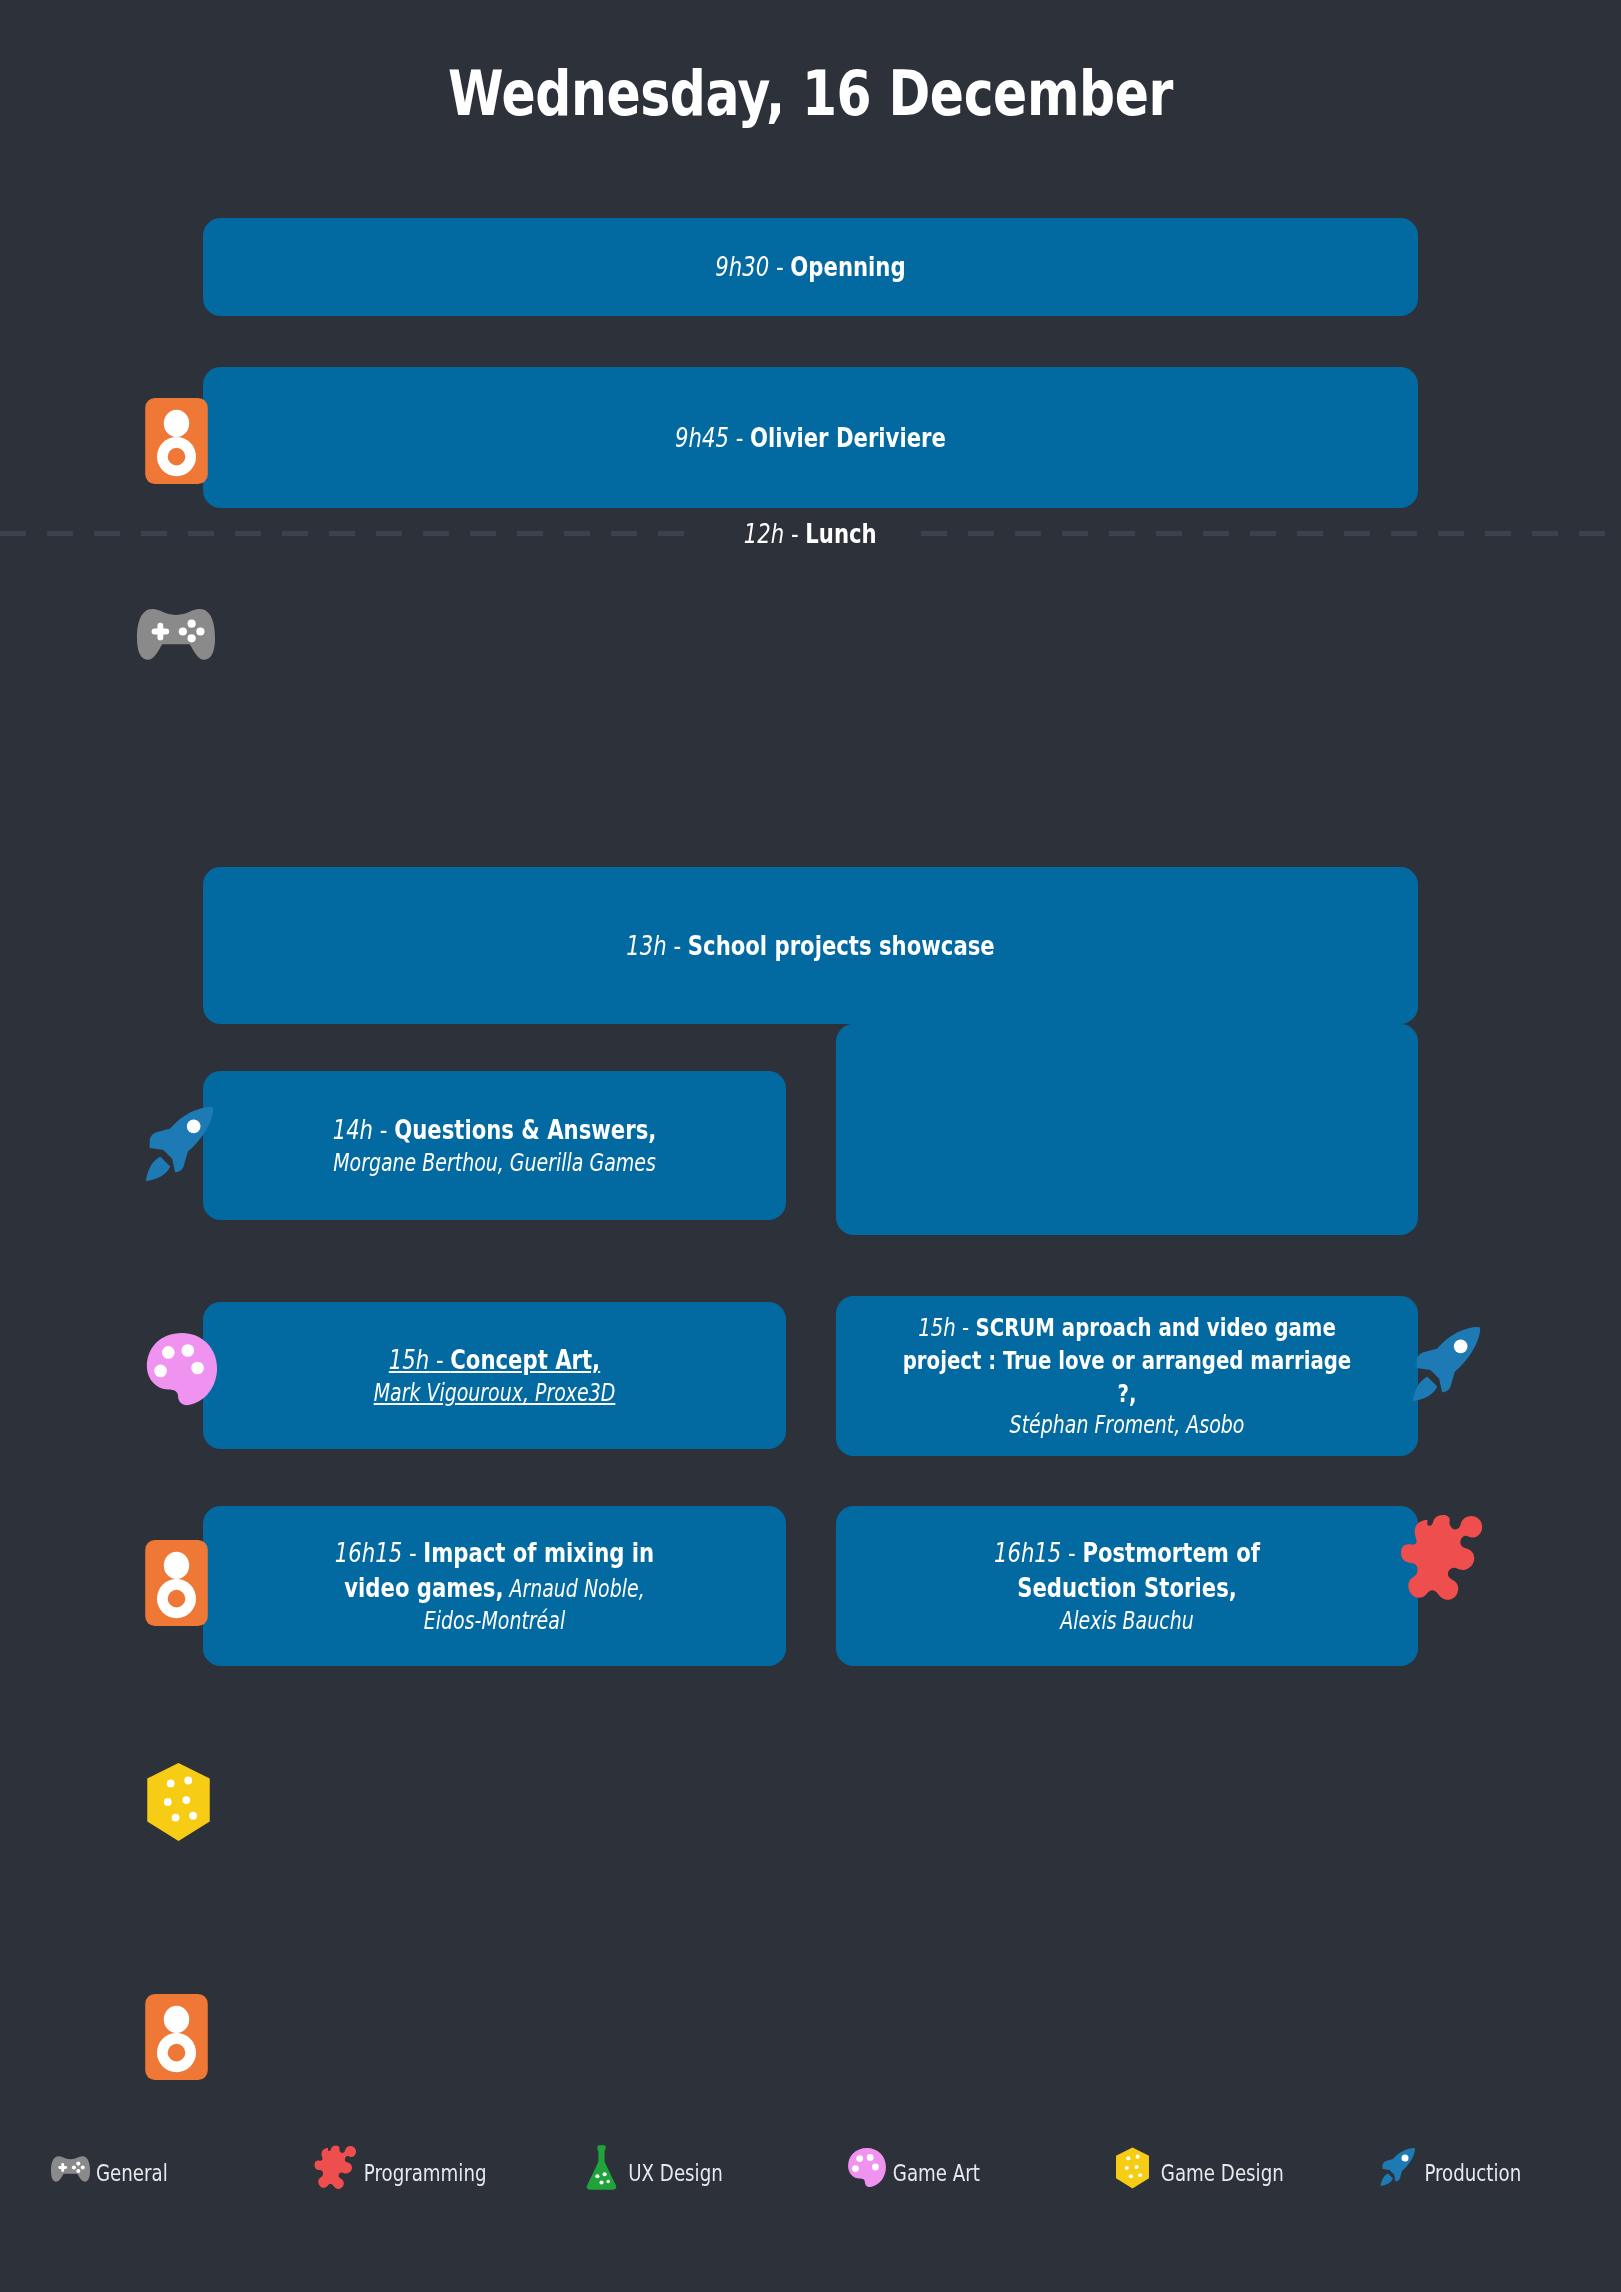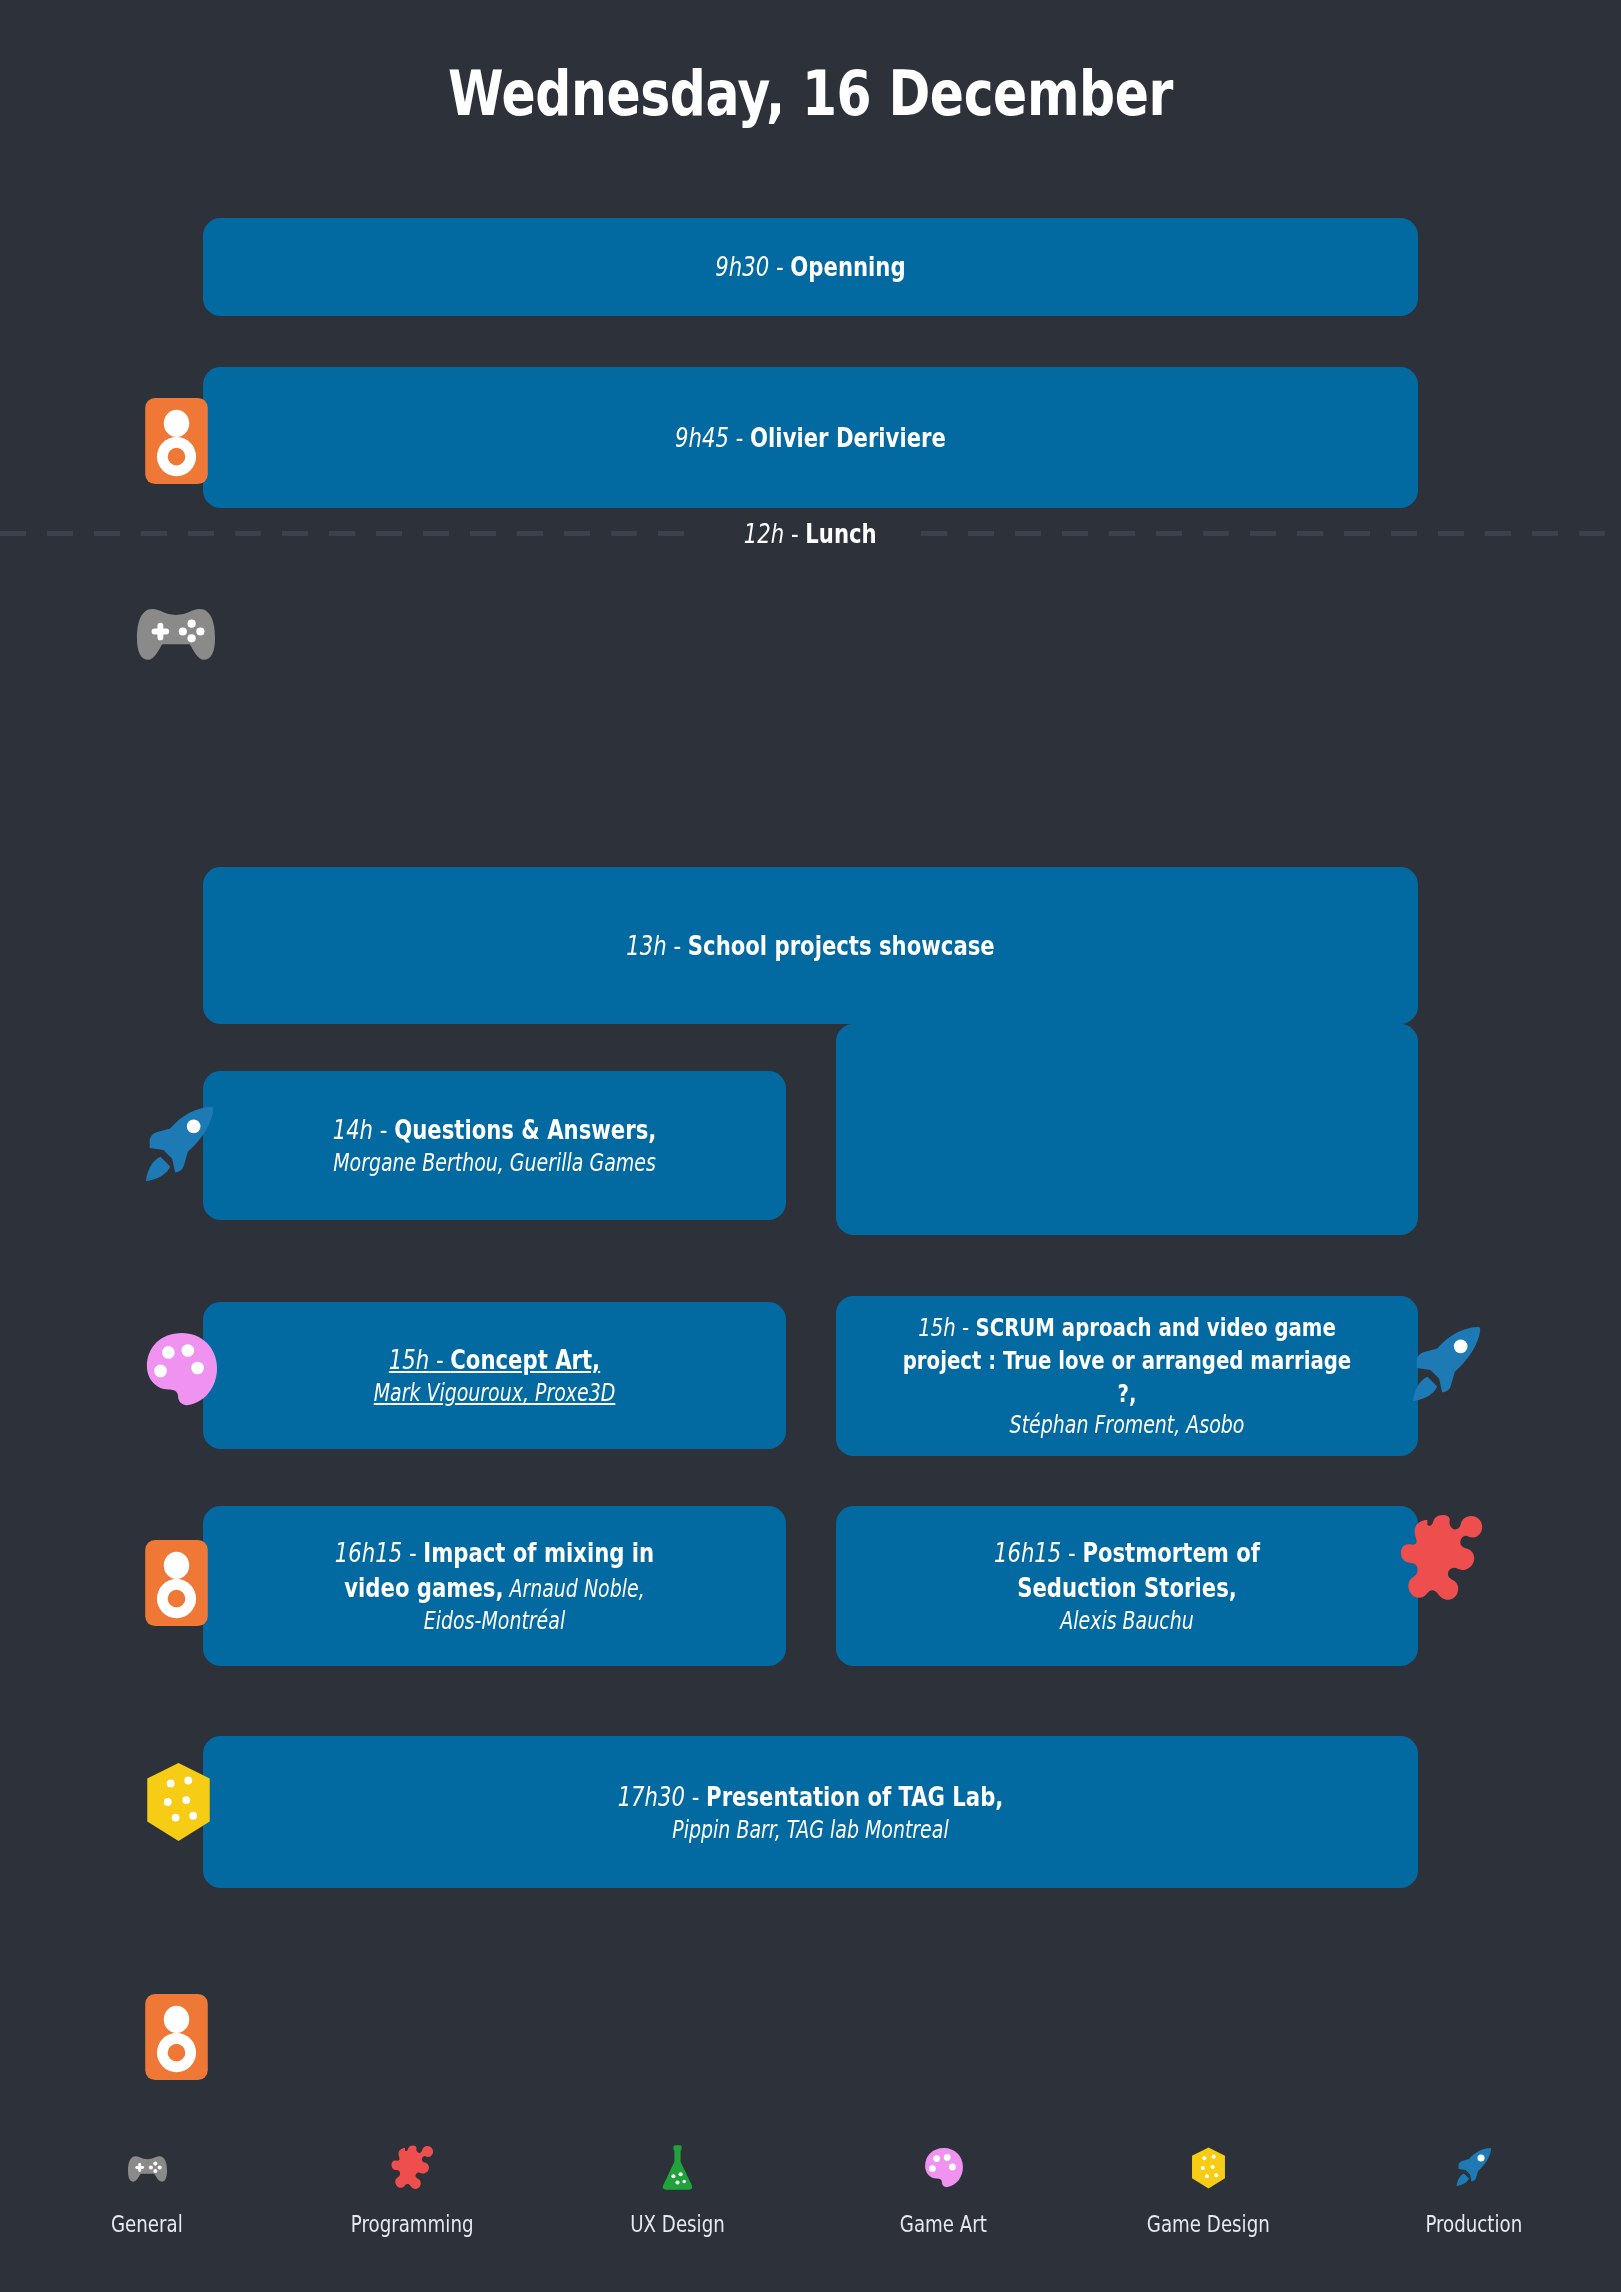--- a/index.html
+++ b/index.html
@@ -105,22 +105,22 @@
     left: 0;
     top: 2142px;
     width: 1621px;
     display: flex;
     justify-content: space-between;
     padding: 0 49px;
   }
   .legend-item {
     width: 196px;
     display: flex;
-    flex-direction: column;
-    align-items: center;
+    flex-direction: row;
+    align-items: flex-start;
   }
   .legend-icon {
     width: 43px;
     height: 51px;
     display: flex;
     align-items: center;
     justify-content: center;
   }
   .legend-icon svg { display: block; }
   .legend-label {
@@ -271,28 +271,20 @@
       <span class="ln fs-28 t-bold">Seduction Stories,</span>
       <span class="ln fs-25 t-italic">Alexis Bauchu</span>
     </div>
   </div>
   <div class="icon" style="left:1400px; top:1514px; width:84px; height:88px;">
     <svg viewBox="0 0 86 90">
       <path d="M28 6 C20 6 15 11 15 18 C15 22 17 25 17 28 C17 31 14 32 10 31 C4 30 1 34 1 40 C1 46 5 50 11 50 C16 50 18 53 18 57 C18 61 16 63 13 65 C8 68 7 75 11 81 C15 87 23 87 27 82 C30 78 33 77 36 79 C39 81 40 84 43 86 C49 90 57 87 59 80 C61 74 58 69 53 67 C49 65 48 61 50 58 C52 55 56 54 59 56 C65 59 72 56 75 50 C78 43 74 36 67 35 C63 34 61 31 62 27 C63 23 67 21 70 23 C76 26 83 22 84 15 C85 8 80 2 73 2 C67 2 63 6 62 11 C61 15 57 17 54 15 C51 13 50 9 51 6 C51 3 48 1 44 1 C38 1 35 4 34 8 C33 12 30 13 28 11 Z" fill="#ef4e4e"></path>
     </svg>
   </div>
 
-  <div class="card" style="left:203px; top:1736px; width:1215px; height:152px;">
-    <div class="card-text">
-      <span class="ln fs-28">
-        <span class="t-time">17h30</span><span class="t-norm"> - </span><span class="t-bold">Presentation of TAG Lab,</span>
-      </span>
-      <span class="ln fs-25 t-italic">Pippin Barr, TAG lab Montreal</span>
-    </div>
-  </div>
   <div class="icon" style="left:145px; top:1761px; width:67px; height:82px;">
     <svg viewBox="0 0 68 84">
       <path d="M34 2 L66 18 L66 62 L34 82 L2 62 L2 18 Z" fill="#f7cc14"></path>
       <circle cx="26" cy="23" r="4" fill="#ffffff"></circle>
       <circle cx="44" cy="20" r="4" fill="#ffffff"></circle>
       <circle cx="23" cy="42" r="4" fill="#ffffff"></circle>
       <circle cx="42" cy="40" r="4" fill="#ffffff"></circle>
       <circle cx="31" cy="58" r="4" fill="#ffffff"></circle>
       <circle cx="49" cy="56" r="4" fill="#ffffff"></circle>
     </svg>

